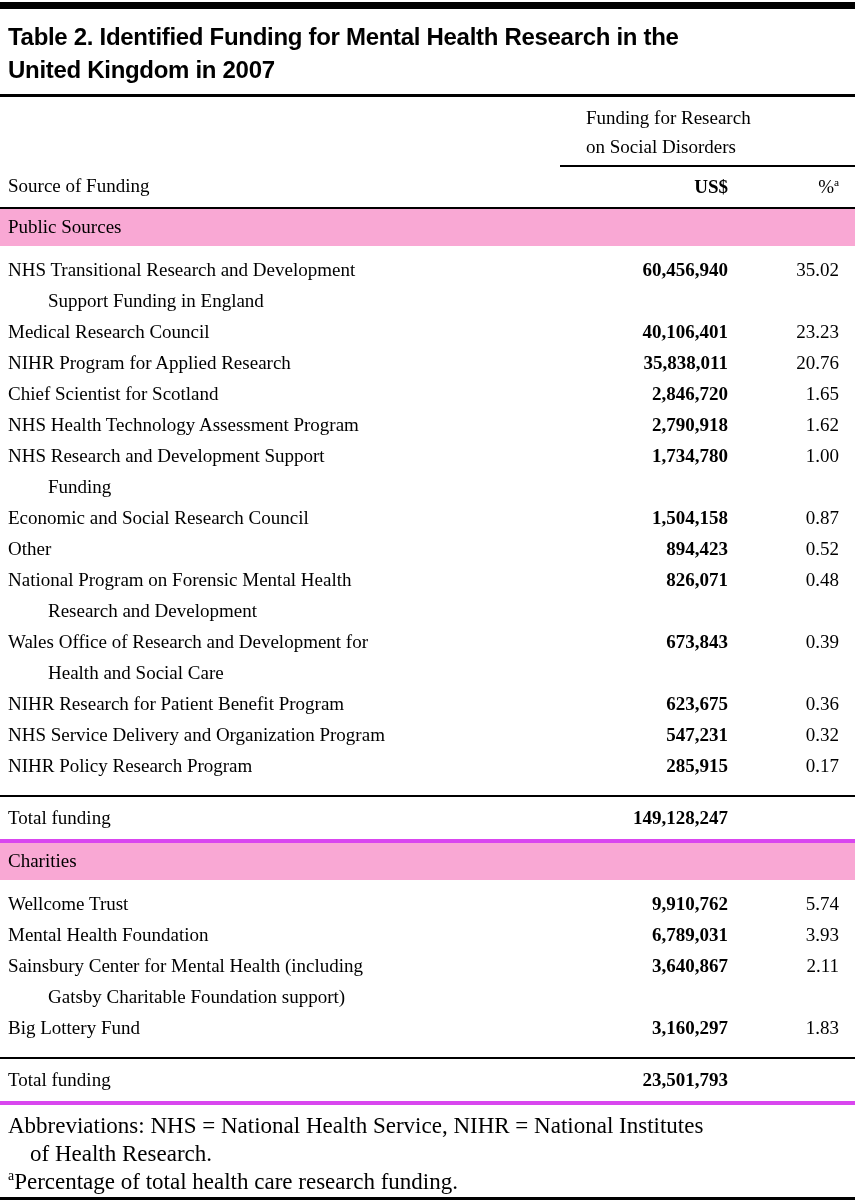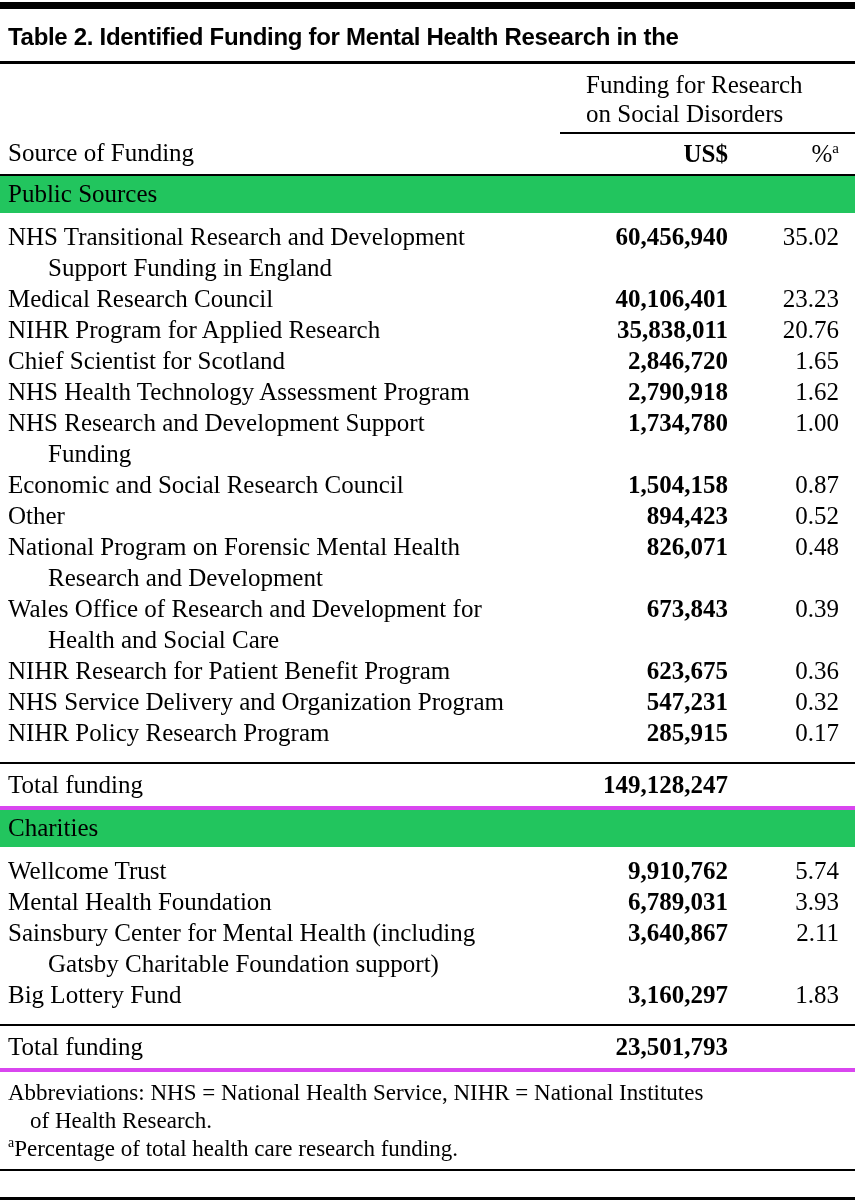--- a/index.html
+++ b/index.html
@@ -22,21 +22,21 @@
     letter-spacing: -0.3px;
     padding: 11px 8px 8px 8px;
     border-bottom: 3px solid #000;
   }
   .title div { white-space: nowrap; }
 
   table.funding {
     width: 855px;
     border-collapse: collapse;
     table-layout: fixed;
-    font-size: 25px;
+    font-size: 19px;
   }
   .c-label { width: 560px; }
   .c-usd   { width: 170px; }
   .c-pct   { width: 125px; }
 
   td { vertical-align: top; padding: 0; }
 
   .cell-label { padding-left: 8px; }
   .cell-usd   { text-align: right; padding-right: 2px; font-weight: bold; }
   .cell-pct   { text-align: right; padding-right: 16px; }
@@ -48,21 +48,21 @@
   }
 
   tr.colhead td {
     padding-top: 5px;
     padding-bottom: 5px;
     line-height: 30px;
     border-bottom: 2px solid #000;
   }
 
   tr.band td {
-    background: #22c55e;
+    background: #f9a8d4;
     padding: 5px 0 6px 8px;
     line-height: 26px;
   }
 
   tr.data td { line-height: 31px; }
   tr.first td { padding-top: 8px; }
   tr.last td  { padding-bottom: 14px; }
   .cont { padding-left: 40px; }
 
   tr.total td {
@@ -87,20 +87,21 @@
 </style>
 </head>
 <body>
 
 <div class="page">
 
   <div class="top-bar"></div>
 
   <div class="title">
     <div>Table 2. Identified Funding for Mental Health Research in the</div>
+    <div>United Kingdom in 2007</div>
   </div>
 
   <table class="funding">
     <colgroup>
       <col class="c-label">
         <col class="c-usd">
         <col class="c-pct">
     </colgroup>
 
     <tbody>

